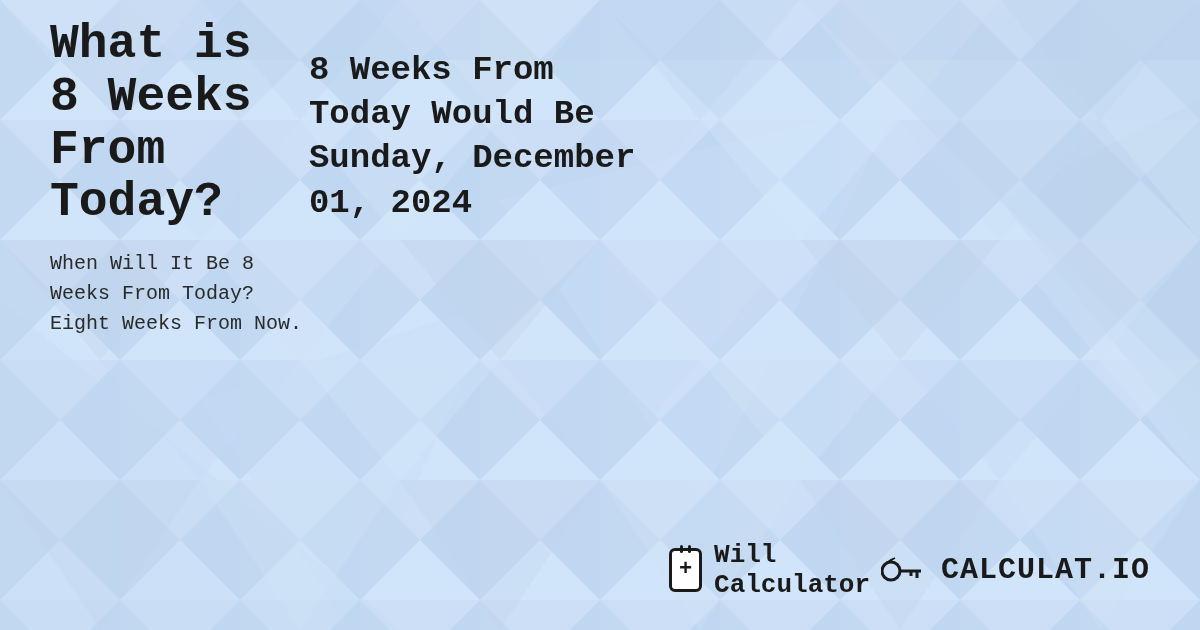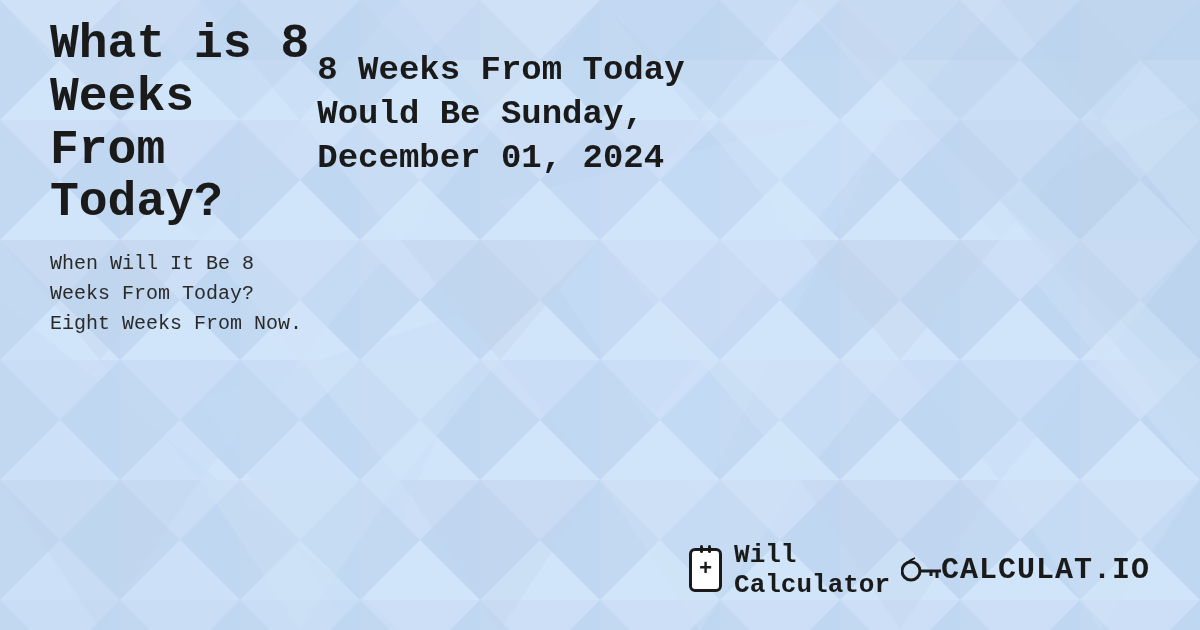--- a/index.html
+++ b/index.html
@@ -112,21 +112,21 @@
     .date-calc-label {
       font-size: 26px;
       font-weight: 700;
       color: #1a1a1a;
       font-family: 'Courier New', Courier, monospace;
     }
 
     .logo {
       display: flex;
       align-items: center;
-      gap: 0;
+      gap: 20px;
     }
 
     .logo-text {
       font-size: 30px;
       font-weight: 900;
       color: #1a1a1a;
       font-family: 'Courier New', Courier, monospace;
       letter-spacing: 1px;
     }
 

